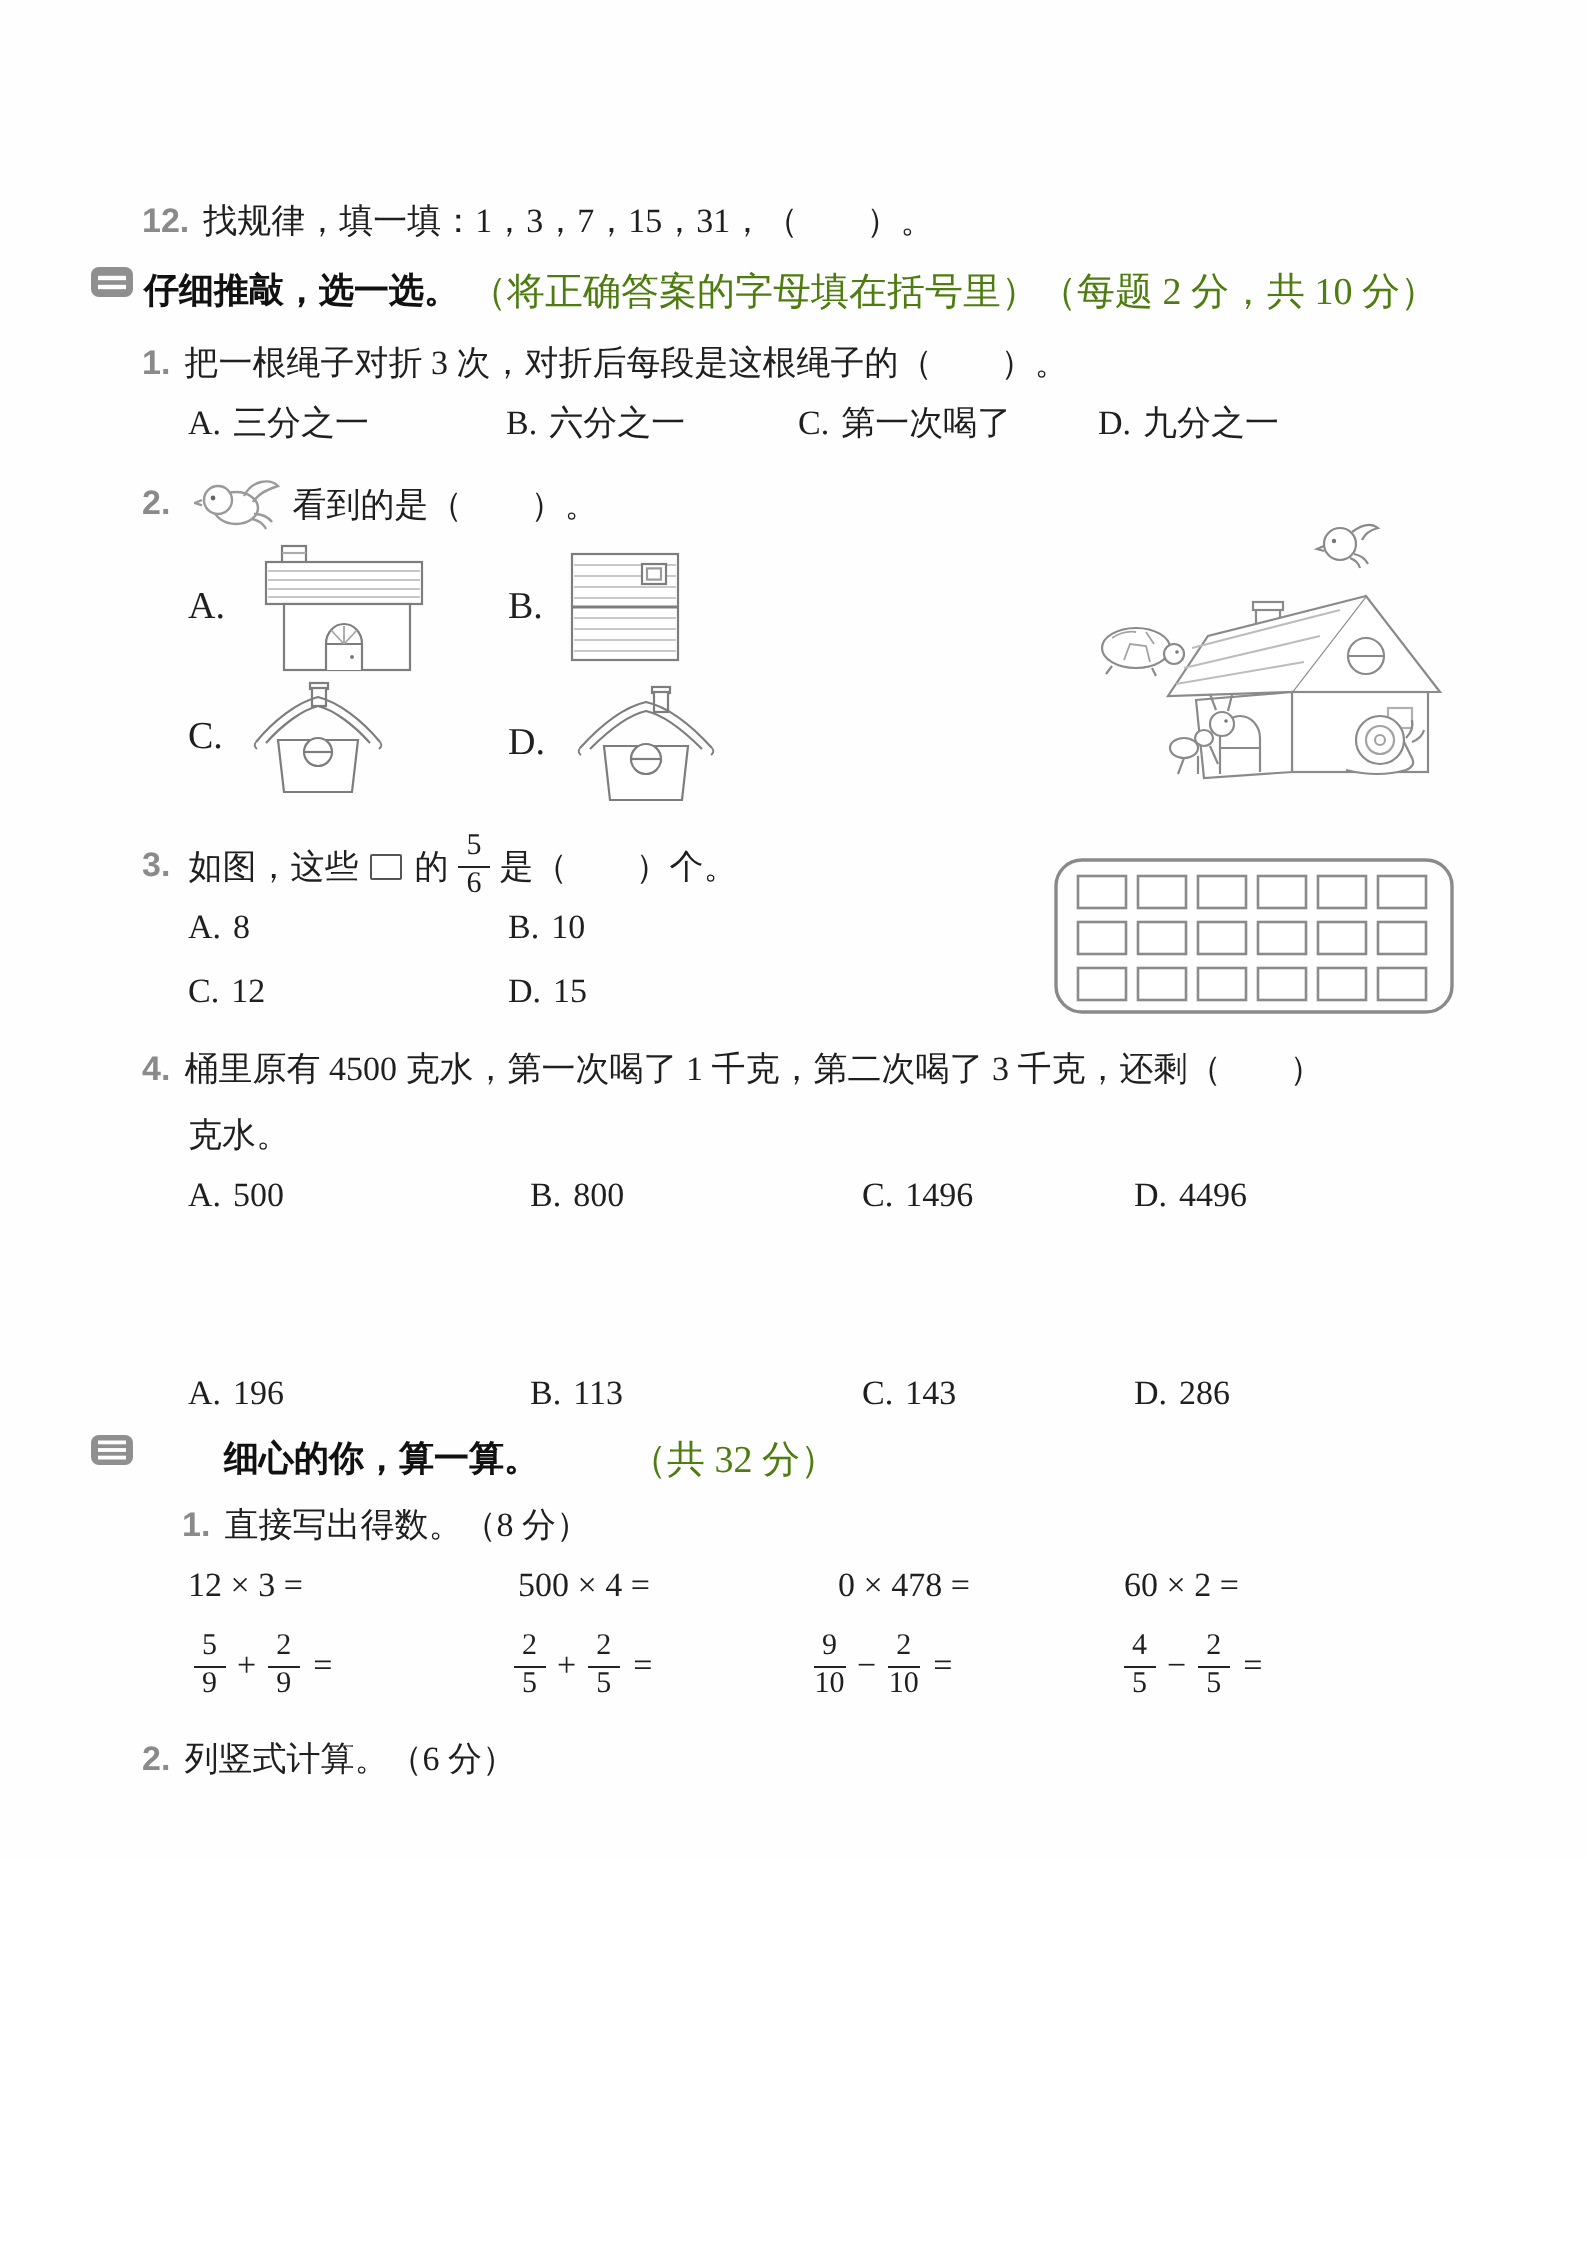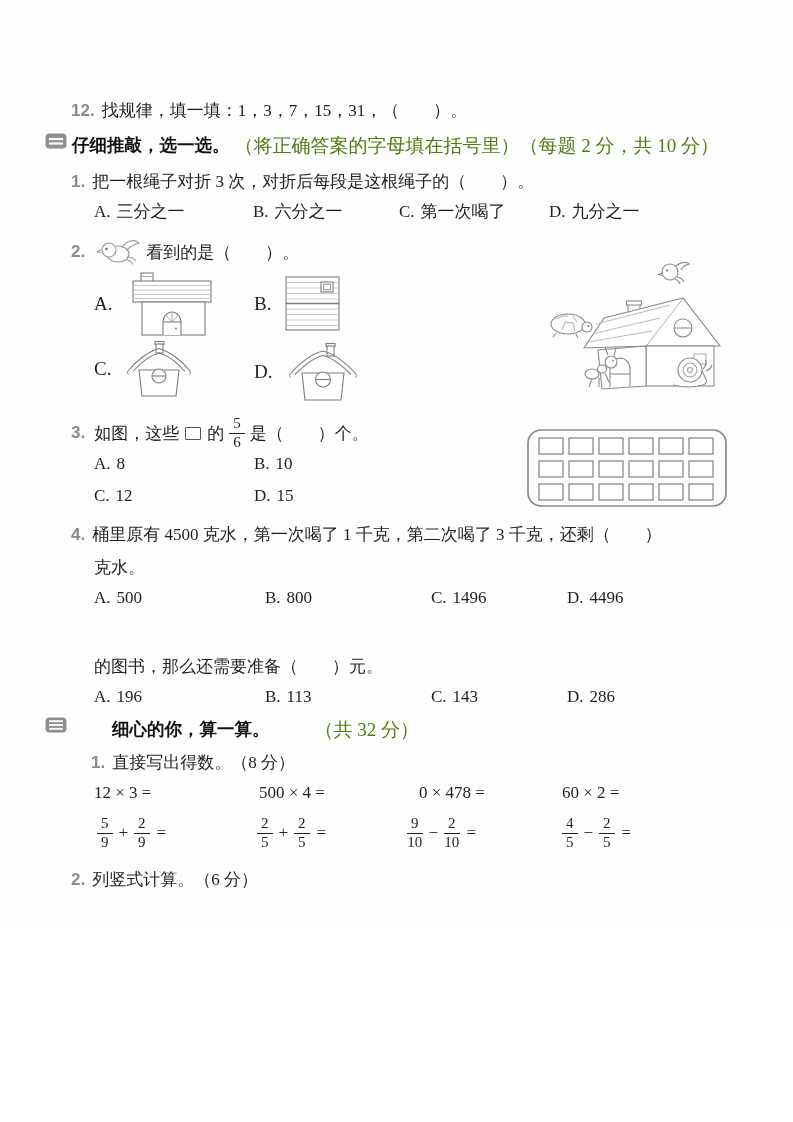--- a/index.html
+++ b/index.html
@@ -281,21 +281,20 @@
     <span class="opt" style="width:136px;">
         <span class="olabel">C.</span>
         <span>1496</span>
       </span>
     <span class="opt">
         <span class="olabel">D.</span>
         <span>4496</span>
       </span>
   </div>
 
-  <div class="abs" style="left:94px;top:655px;"><span>的图书，那么还需要准备（　　）元。</span></div>
   <div class="abs optrow" style="left:94px;top:687px;">
     <span class="opt" style="width:171px;">
         <span class="olabel">A.</span>
         <span>196</span>
       </span>
     <span class="opt" style="width:166px;">
         <span class="olabel">B.</span>
         <span>113</span>
       </span>
     <span class="opt" style="width:136px;">

